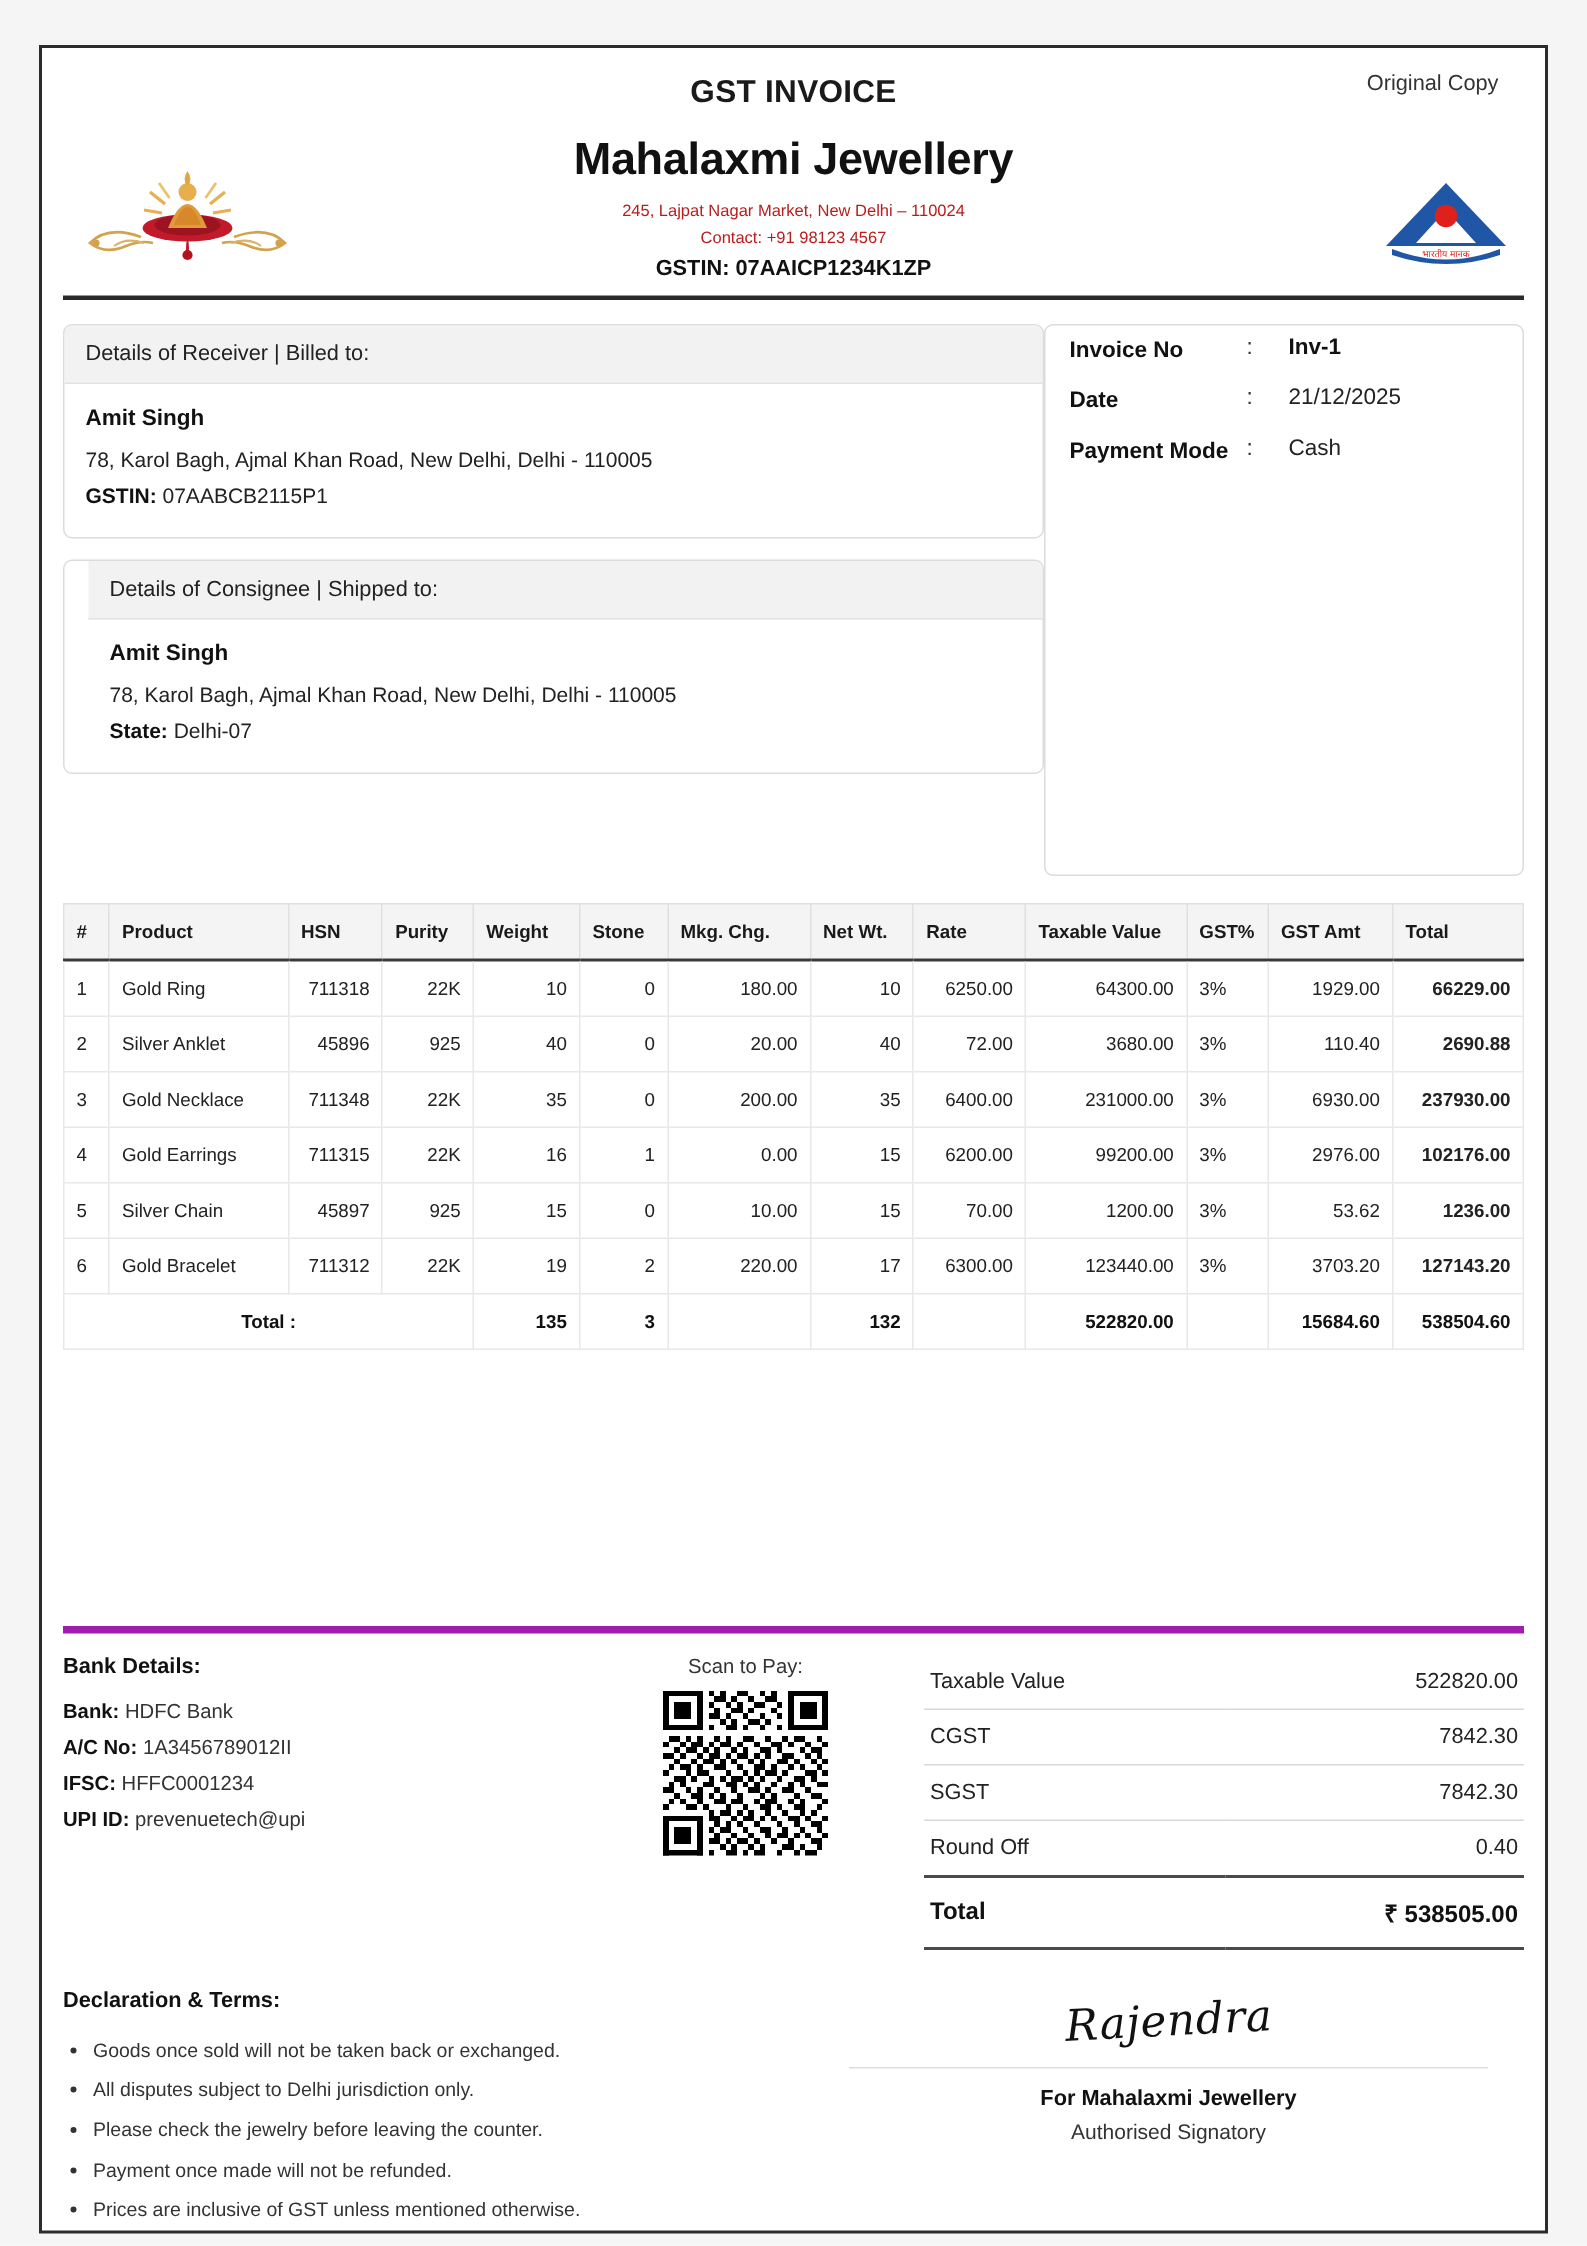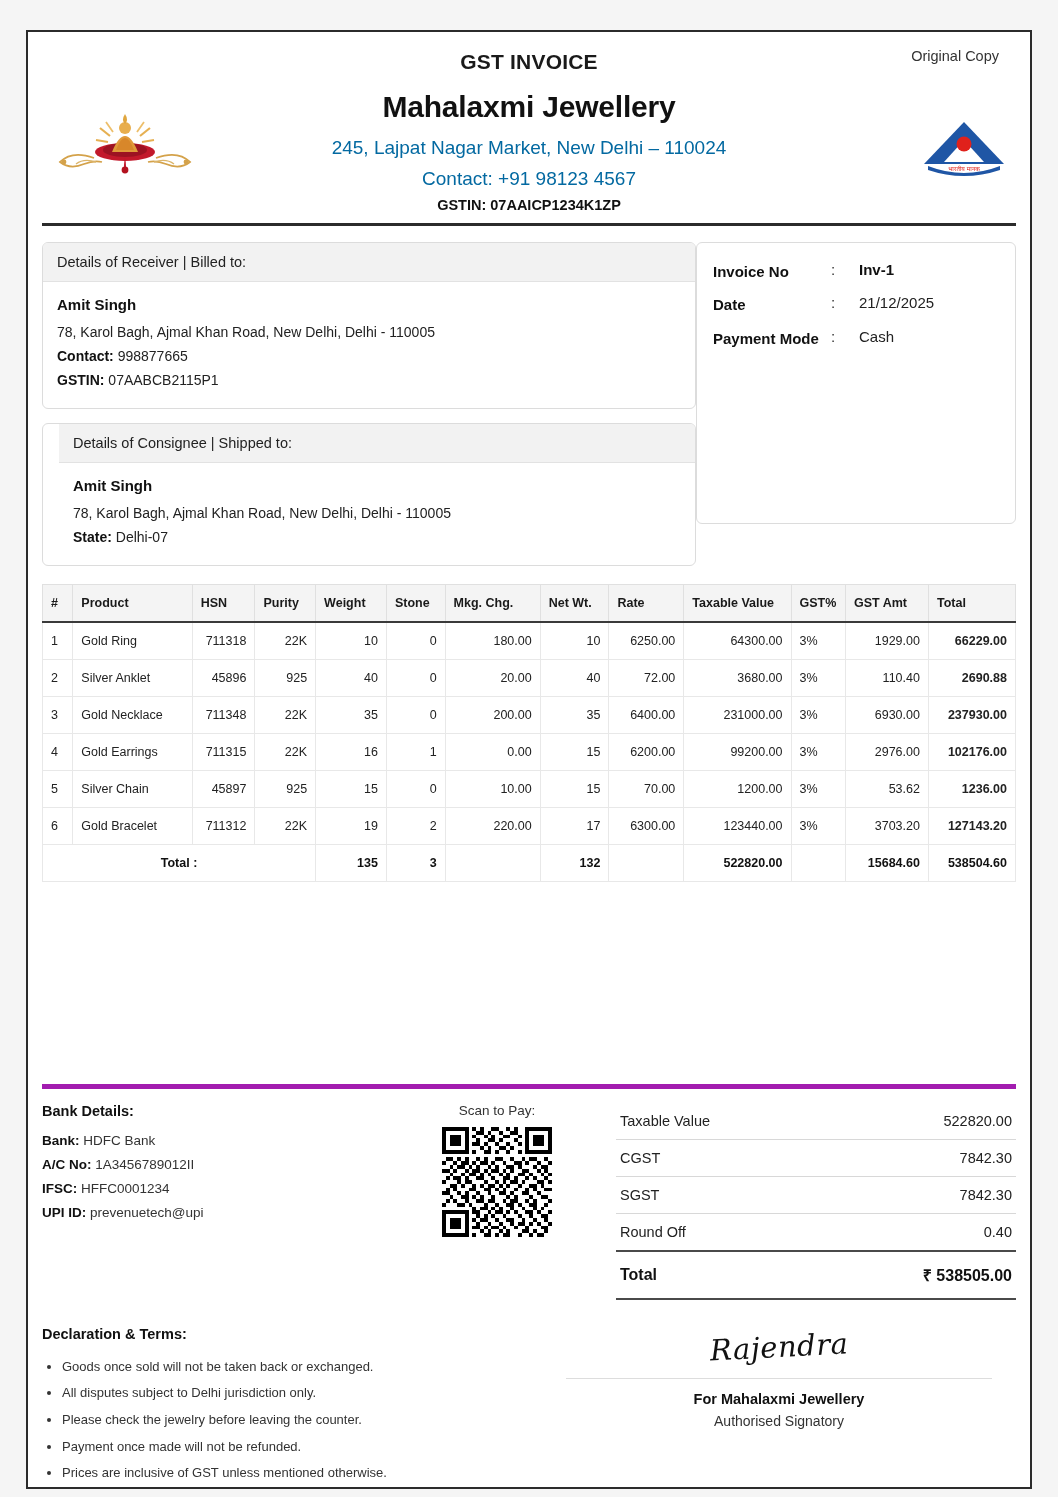--- a/index.html
+++ b/index.html
@@ -32,21 +32,21 @@
   }
   .head-center { text-align: center; }
   .gst-title {
     font-size: 21px; font-weight: bold; color: #1a1a1a;
     letter-spacing: .2px; margin-bottom: 16px;
   }
   .firm-name {
     font-size: 30px; font-weight: bold; color: #111;
     letter-spacing: -.2px; margin-bottom: 9px;
   }
-  .firm-line { font-size: 19px; color: #0369a1; line-height: 1.62; }
+  .firm-line { font-size: 11px; color: #b91c1c; line-height: 1.62; }
   .firm-gstin { font-size: 14.5px; font-weight: bold; color: #111; margin-top: 2px; }
 
   .logo-left {
     position: absolute; left: 8px; top: 68px;
     width: 150px; height: 80px;
   }
   .logo-right {
     position: absolute; right: 6px; top: 86px;
     width: 92px; height: 58px;
   }
@@ -68,21 +68,21 @@
     background: #f2f2f2; border-bottom: 1px solid #e2e2e2;
     padding: 11px 14px; font-size: 14.5px; color: #222;
   }
   .card-body { padding: 14px 14px 16px 14px; }
   .party-name { font-size: 15px; font-weight: bold; color: #111; margin-bottom: 7px; }
   .party-line { font-size: 14px; color: #222; line-height: 1.72; }
   .party-line b { font-weight: bold; color: #111; }
 
   .meta-card {
     border: 1px solid #dcdcdc; border-radius: 6px;
-    padding: 18px 16px; height: 282px; background: #fff;
+    padding: 6px 16px; height: 368px; background: #fff;
   }
   .meta-row { display: flex; align-items: flex-start; margin-bottom: 12px; }
   .meta-label {
     width: 118px; font-size: 15px; font-weight: bold; color: #111; line-height: 1.45;
   }
   .meta-colon { width: 28px; font-size: 15px; color: #333; }
   .meta-value { font-size: 15px; color: #222; }
   .meta-value.strong { font-weight: bold; color: #111; }
 
   
@@ -220,24 +220,20 @@
   </div>
 
   <div class="parties">
     <div class="parties-left">
 
       <div class="card">
         <div class="card-head">Details of Receiver | Billed to:</div>
         <div class="card-body">
           <div class="party-name">Amit Singh</div>
           <div class="party-line">78, Karol Bagh, Ajmal Khan Road, New Delhi, Delhi - 110005</div>
-          <div class="party-line">
-            <b>Contact:</b>
-            <span>998877665</span>
-          </div>
           <div class="party-line">
             <b>GSTIN:</b>
             <span>07AABCB2115P1</span>
           </div>
         </div>
       </div>
 
       <div class="card">
         <div class="card-head">Details of Consignee | Shipped to:</div>
         <div class="card-body">

